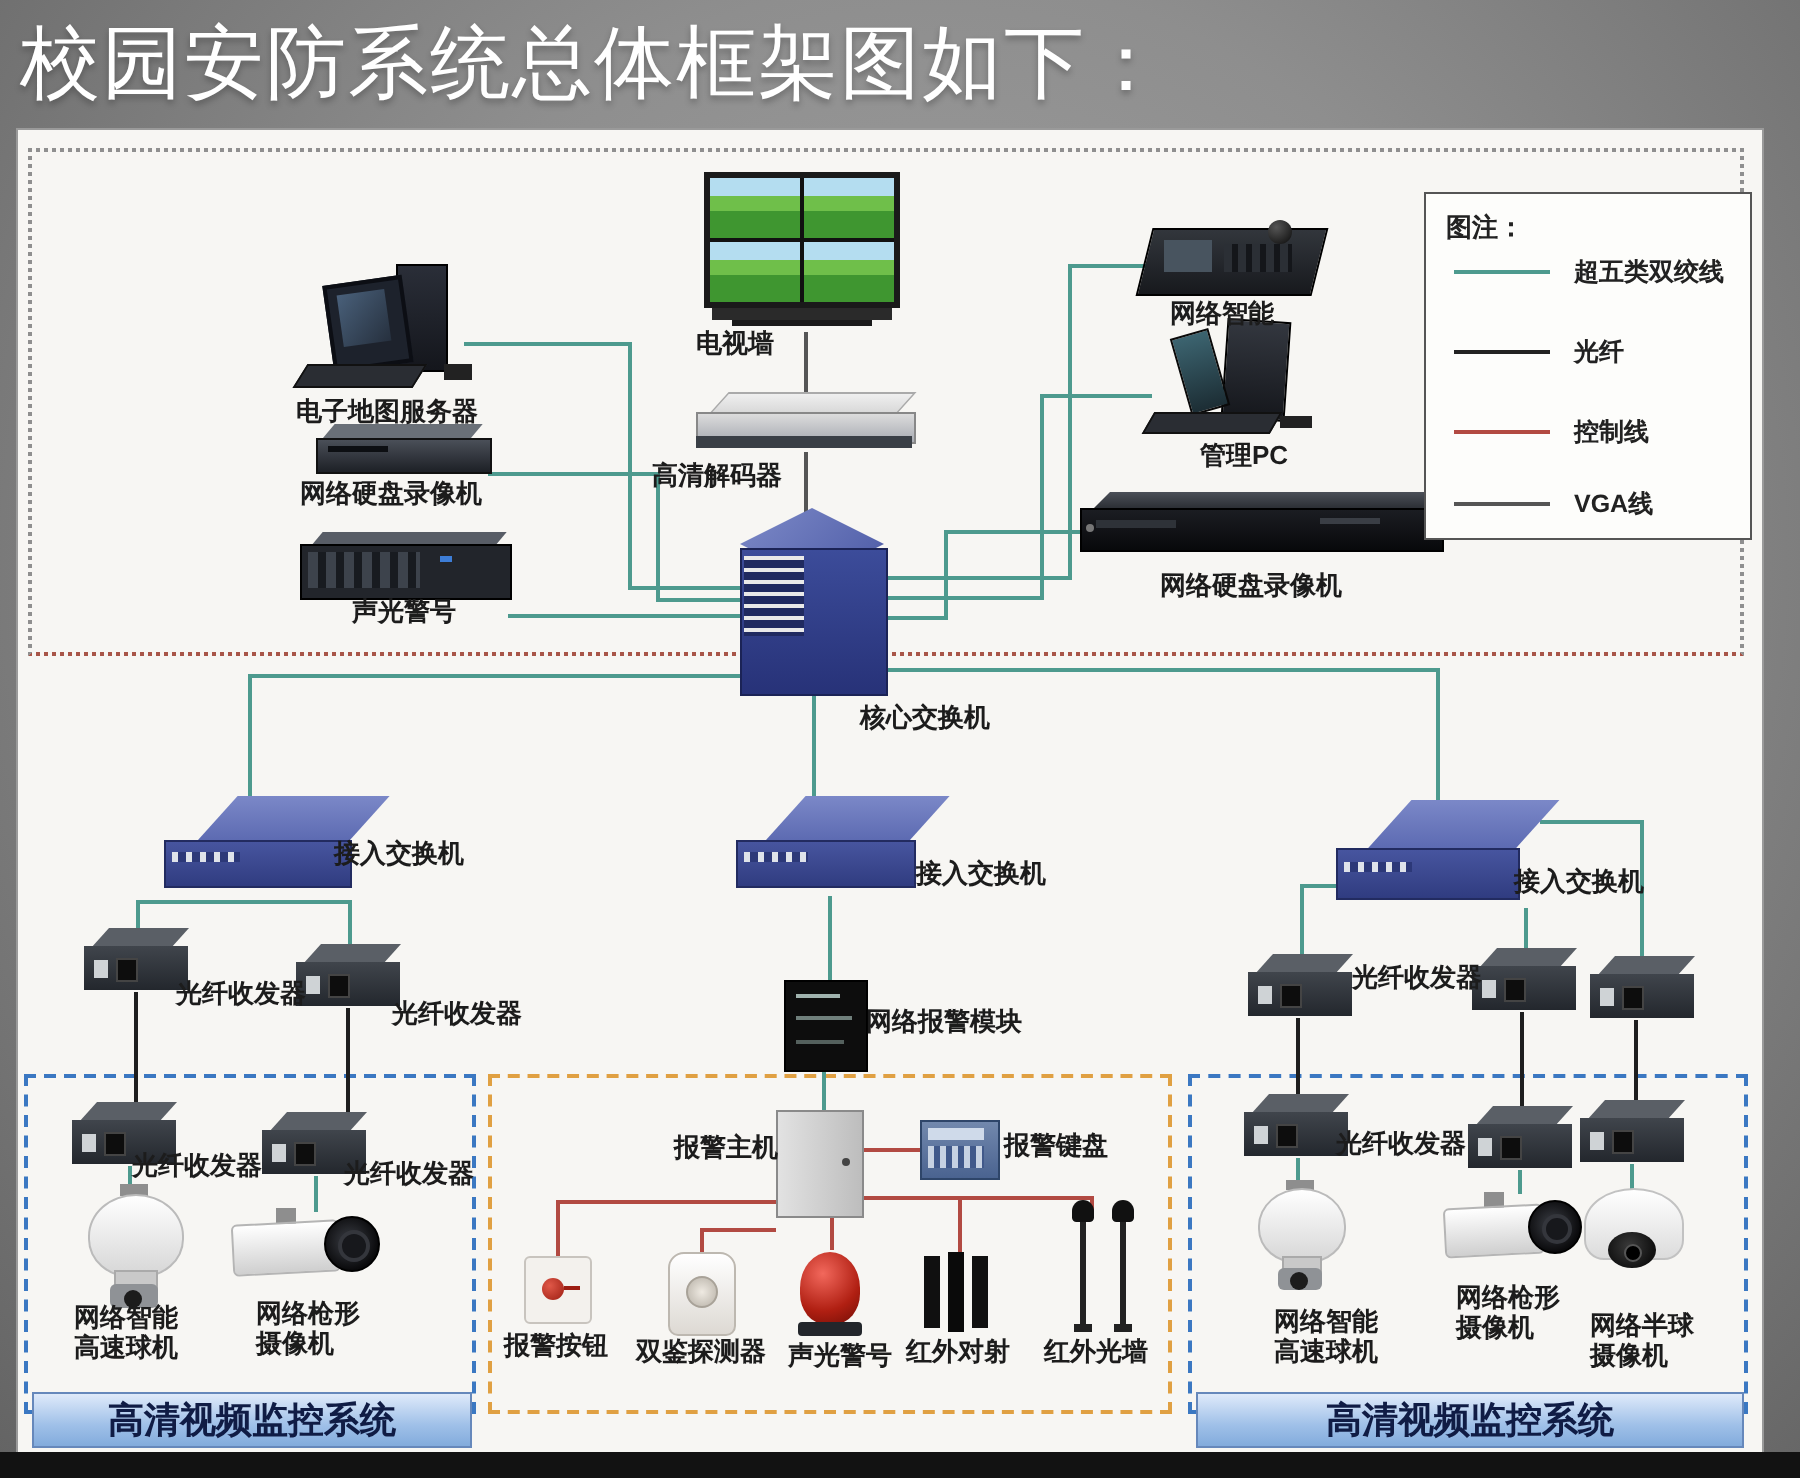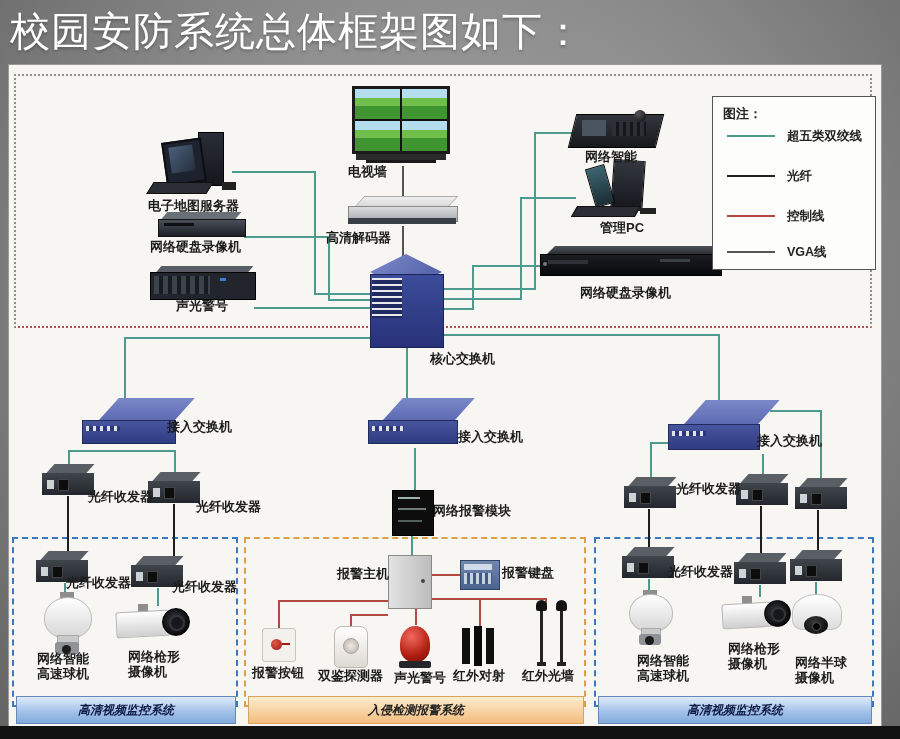--- a/index.html
+++ b/index.html
@@ -16,21 +16,21 @@
          border:1px solid #9a9a9a;}
   #bottombar{position:absolute;left:0;top:726px;width:900px;height:13px;background:#121212;}
   
   #mcbox{position:absolute;left:14px;top:74px;width:858px;height:254px;
          border:2px dotted #8f8f8f;border-bottom:2px dotted #a85548;box-sizing:border-box;}
   
   .banner{position:absolute;text-align:center;font-weight:bold;z-index:4;}
   #mc-banner{left:28px;top:80px;width:168px;height:38px;line-height:38px;font-size:19px;
              color:#0e6b58;background:linear-gradient(#fde4c4,#f3a95f);
              border:1px solid #e0b080;box-shadow:3px 3px 5px rgba(0,0,0,.35);}
-  .zone-banner{height:26px;line-height:26px;font-size:12px;color:#101c45;font-style:italic;}
+  .zone-banner{height:26px;line-height:26px;font-size:18px;color:#101c45;}
   .zone-blue{background:linear-gradient(#dfeafa,#9fc0e8 60%,#82abdc);border:1px solid #6688bb;}
   .zone-orange{background:linear-gradient(#fcedce,#f2bc7e);border:1px solid #d9a45f;color:#222;}
   
   .zone{position:absolute;box-sizing:border-box;z-index:0;}
   .zb{border:2px dashed #3b78c2;}
   .zo{border:2px dashed #e0a042;}
   
   #legend{position:absolute;left:712px;top:96px;width:162px;height:172px;background:#fdfdfb;
           border:1px solid #555;z-index:4;}
   #legend .lg-title{position:absolute;left:10px;top:8px;font-size:13px;font-weight:600;color:#222;}
@@ -424,17 +424,16 @@
     <div class="abs" style="left:2px;top:0;width:48px;height:34px;background:linear-gradient(#ffffff,#dcdcdc);border:1px solid #c2c2c2;border-radius:50% 50% 10px 10px;"></div>
     <div class="abs" style="left:14px;top:22px;width:24px;height:18px;border-radius:50%;background:radial-gradient(circle at 45% 40%,#3a3a3a,#111 70%);"></div>
     <div class="abs" style="left:22px;top:28px;width:7px;height:7px;border-radius:50%;background:#000;border:1px solid #555;"></div>
   </div>
   <div class="cam-lbl" style="left:795px;top:656px;">
     <div>网络半球</div>
     <div>摄像机</div>
   </div>
 
   <div class="banner zone-banner zone-blue" style="left:16px;top:696px;width:218px;">高清视频监控系统</div>
-  <div class="banner zone-banner zone-orange" style="left:248px;top:696px;width:334px;">入侵检测报警系统</div>
   <div class="banner zone-banner zone-blue" style="left:598px;top:696px;width:272px;">高清视频监控系统</div>
 
   <div id="bottombar"></div>
 </div>
 
 </body></html>

